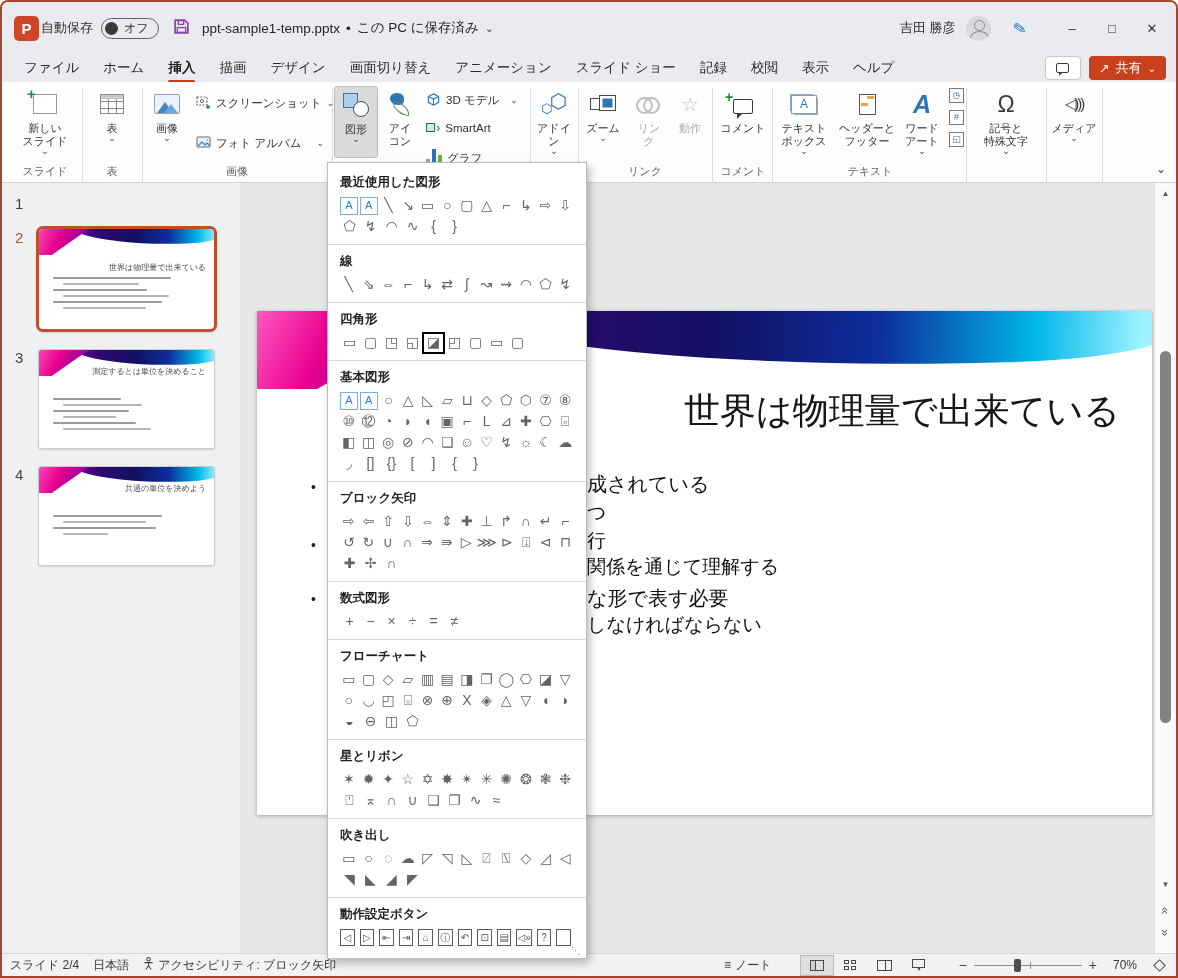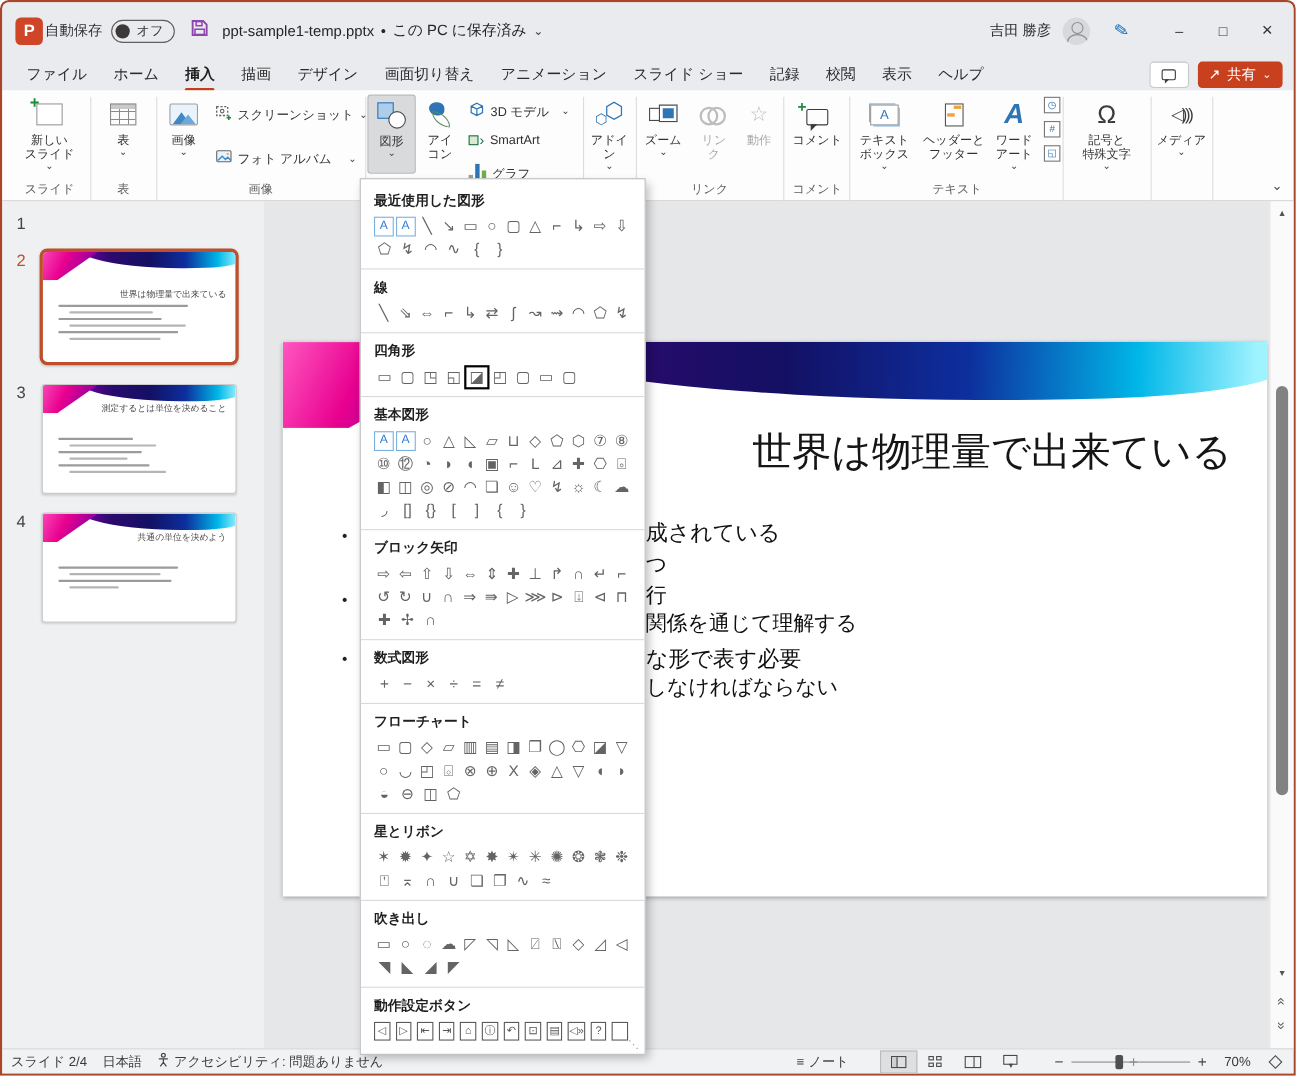--- a/index.html
+++ b/index.html
@@ -815,21 +815,21 @@
   <div class="statusbar">
     <span class="sb-item">スライド 2/4</span>
     <span class="sb-item">日本語</span>
     <span class="sb-item acc-wrap">
       <span>
         <svg width="11" height="13" viewBox="0 0 12 14">
             <circle cx="6" cy="2.4" r="1.9" fill="none" stroke="#444" stroke-width="1.2"></circle>
             <path d="M1.5 6 H10.5 M6 6 V9.5 M6 9.5 L3 13.5 M6 9.5 L9 13.5" fill="none" stroke="#444" stroke-width="1.2"></path>
           </svg>
       </span>
-      <span>アクセシビリティ: 問題ありません</span>
+      <span>アクセシビリティ: ブロック矢印</span>
     </span>
     <div class="sb-right">
       <span class="notes-btn">
         <span class="notes-ic">≡</span>
         <span>ノート</span>
       </span>
       <div class="viewbtn pressed">
           <div class="vb-normal"></div>
         </div>
       <div class="viewbtn">

